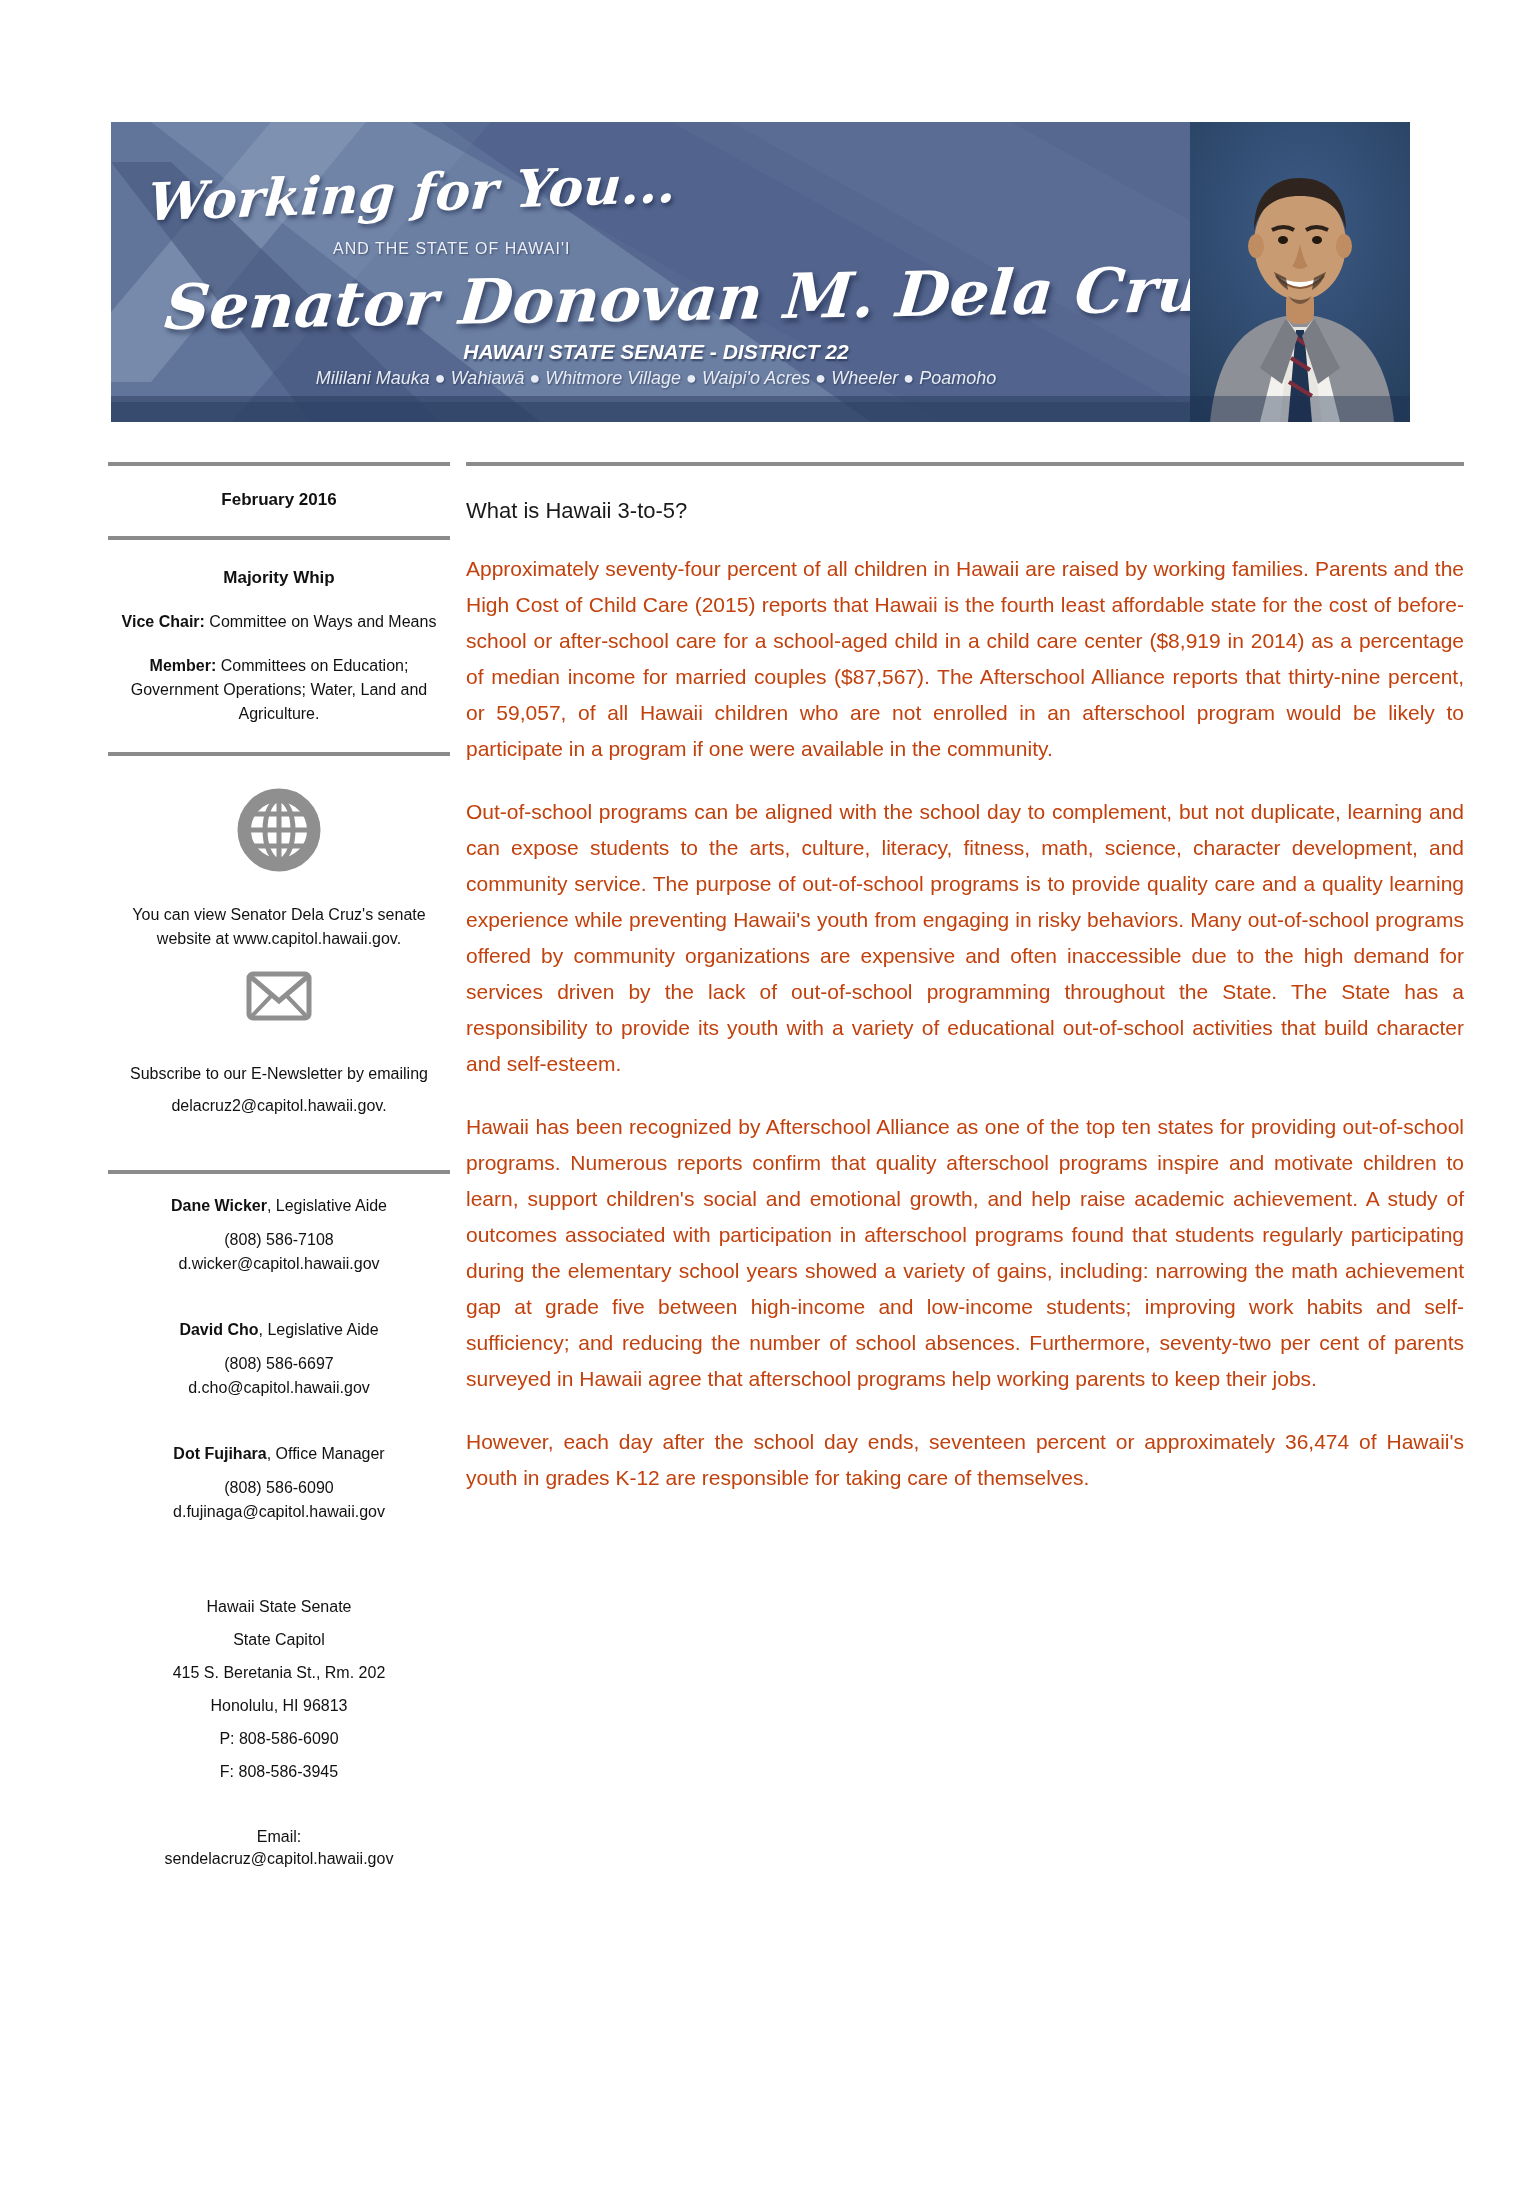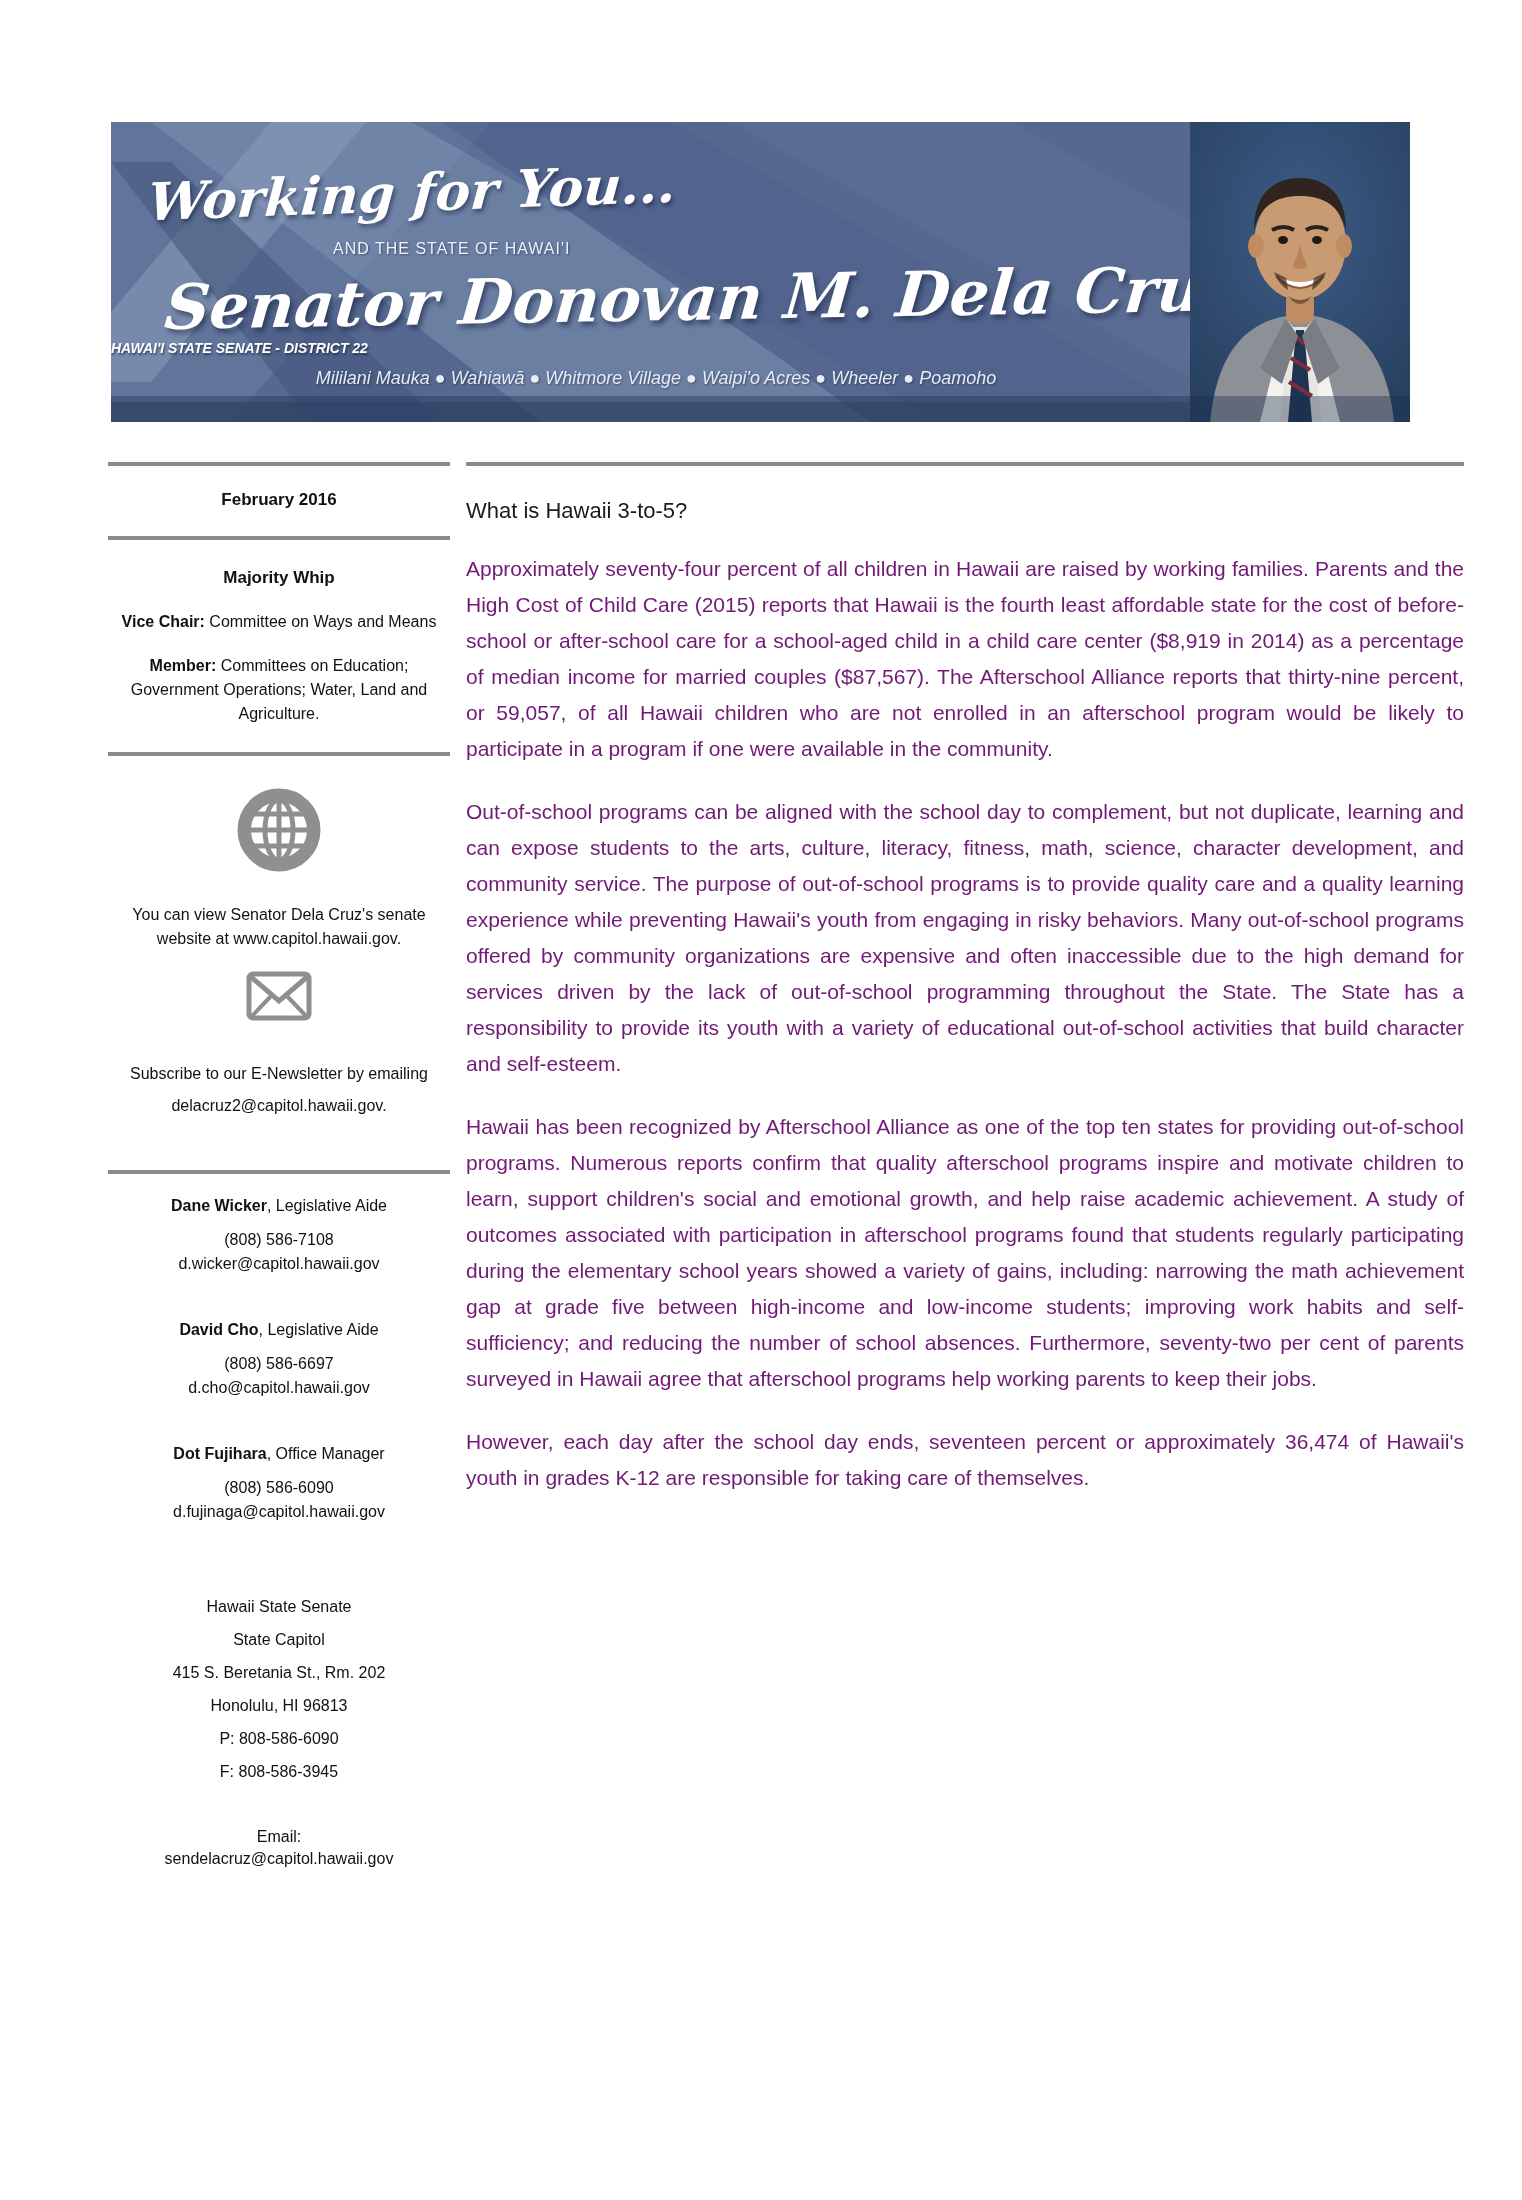--- a/index.html
+++ b/index.html
@@ -32,22 +32,22 @@
     text-shadow:1px 1px 2px rgba(20,30,60,0.5);
   }
   .senator-name {
     position:absolute; left:55px; top:140px; width:1020px; text-align:center;
     font-family:"DejaVu Serif", serif; font-style:italic; font-weight:700;
     font-size:62px; white-space:nowrap; color:#ffffff;
     transform:skewX(-6deg) rotate(-1deg);
     text-shadow:3px 4px 5px rgba(20,30,60,0.55);
   }
   .senate-line {
-    position:absolute; left:0; top:218px; width:1090px; 
-    font-style:italic; font-weight:700; font-size:14px; color:#ffffff;
+    position:absolute; left:0; top:218px; width:1090px; text-align:center;
+    font-style:italic; font-weight:700; font-size:21px; color:#ffffff;
     text-shadow:1px 2px 2px rgba(20,30,60,0.6);
   }
   .communities {
     position:absolute; left:0; top:246px; width:1090px; text-align:center;
     font-style:italic; font-size:18px; color:#e8ecf4;
     text-shadow:1px 1px 2px rgba(20,30,60,0.5);
   }
   .photo-box { position:absolute; right:0; top:0; width:220px; height:300px; }
 
   
@@ -77,21 +77,21 @@
   .office-block { margin-top:66px; line-height:33px; }
   .office-email { margin-top:38px; line-height:22px; }
 
   .main {
     position:absolute; left:466px; top:446px; width:998px;
   }
   .main .rule { margin-top:16px; background:#8b8b8b; }
   .article-title { margin-top:32px; font-size:22px; font-weight:400; }
   .article p {
     margin-top:27px; font-size:21px; line-height:36px;
-    text-align:justify; color:#701a75;
+    text-align:justify; color:#c2410c;
   }
 </style>
 </head>
 <body>
 
 <div class="banner">
   <svg class="flagdeco" width="1299" height="300" viewBox="0 0 1299 300">
     <polygon points="0,0 380,0 120,300 0,300" fill="#63769b" opacity="0.9"></polygon>
     <polygon points="40,0 330,0 760,300 430,300" fill="#7e91b2" opacity="0.55"></polygon>
     <polygon points="150,0 260,0 60,220 0,220 0,160" fill="#8troke" opacity="0"></polygon>

